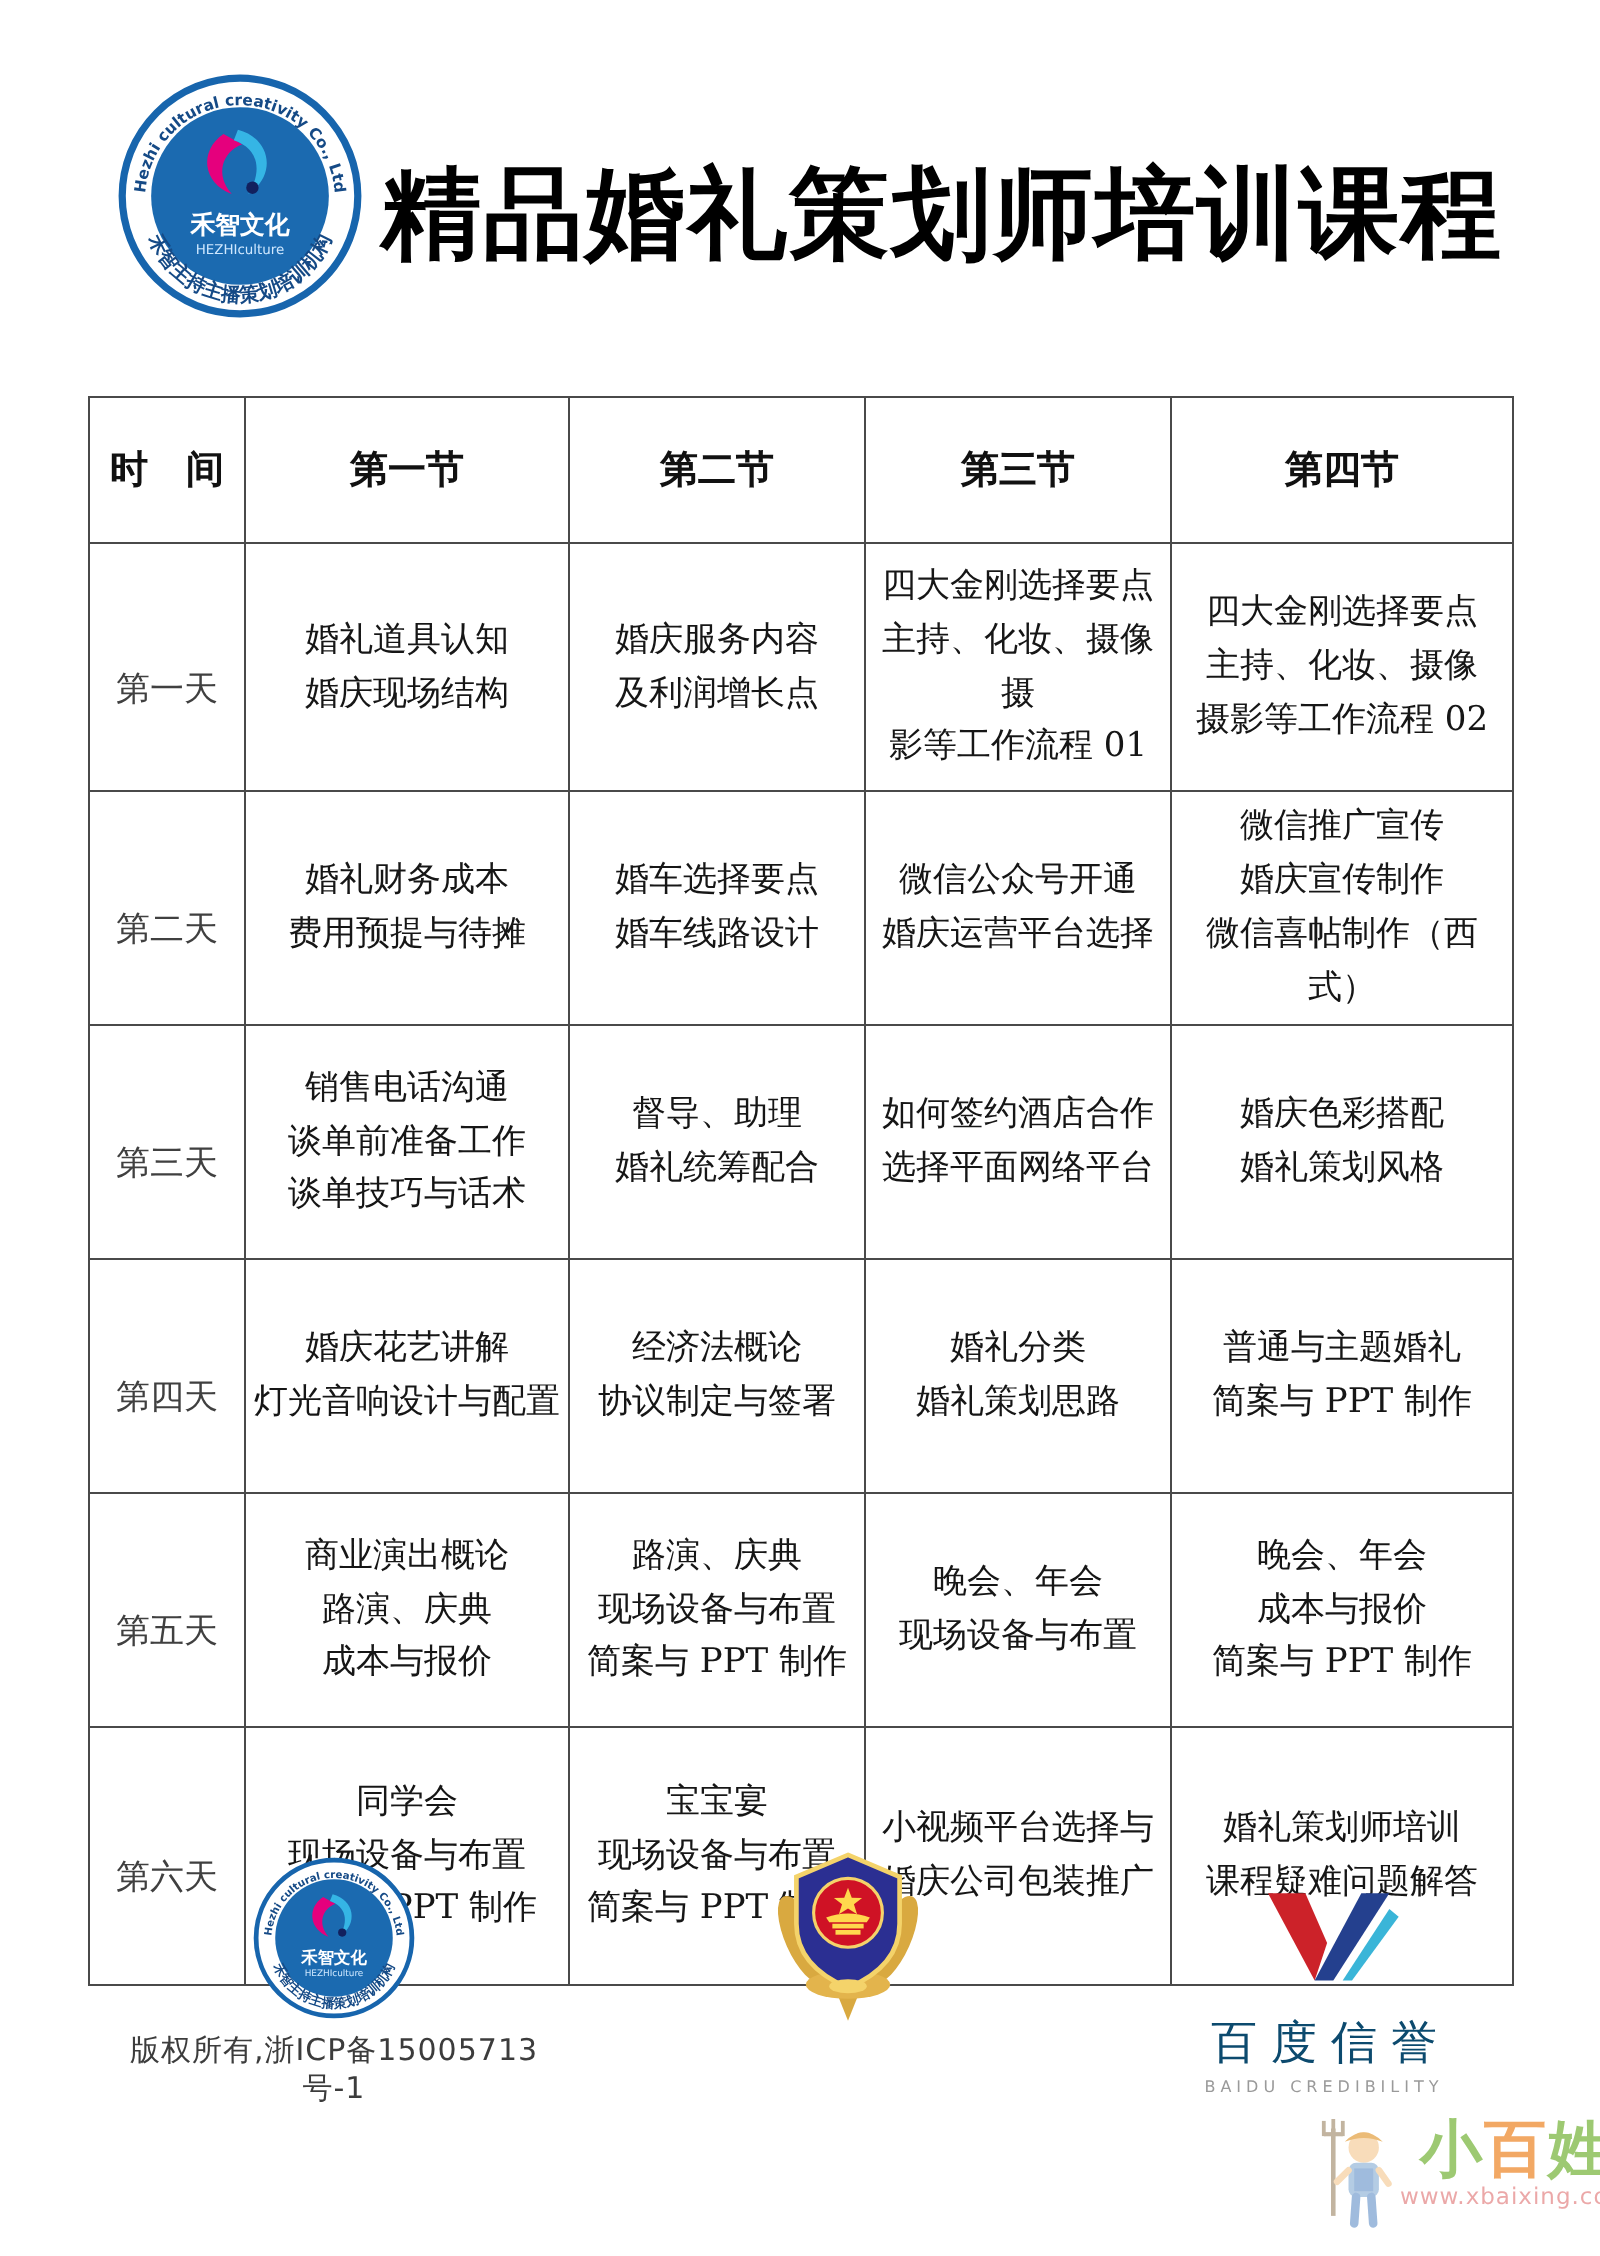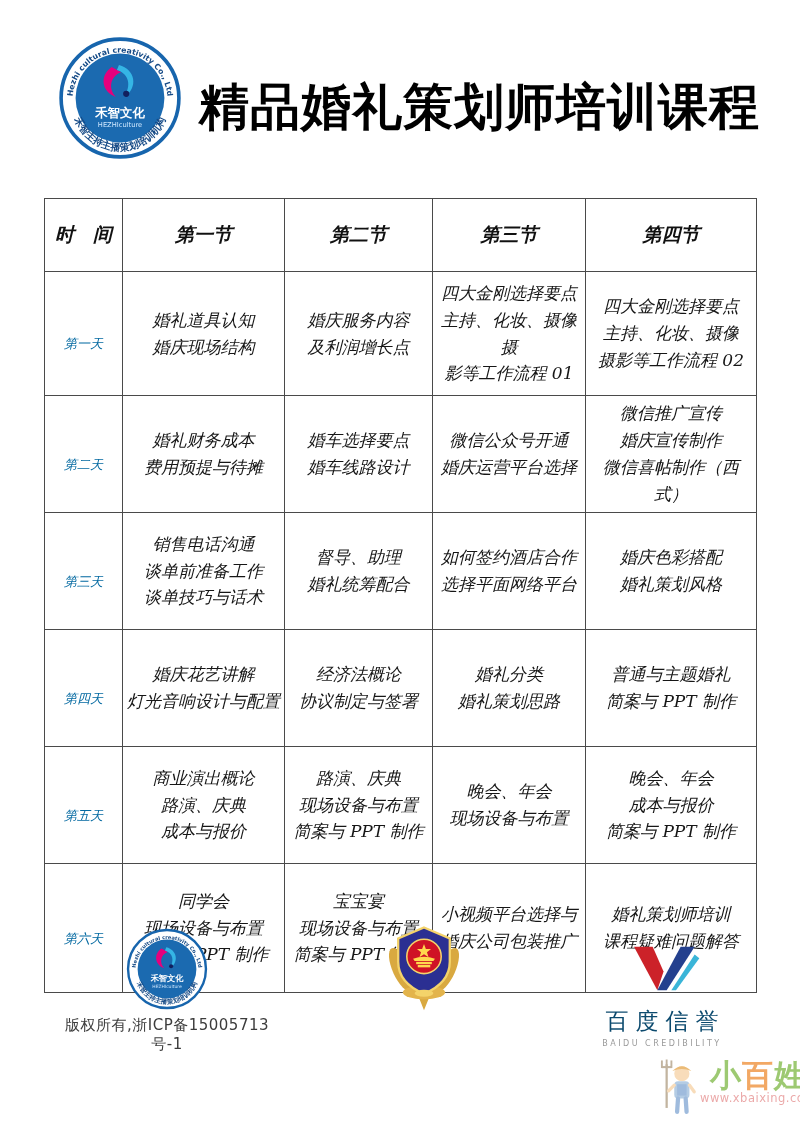--- a/index.html
+++ b/index.html
@@ -3,35 +3,34 @@
 <meta charset="utf-8">
 <style>
   html,body{margin:0;padding:0;}
   body{
     width:800px;height:1128px;position:relative;background:#ffffff;
     font-family:"DejaVu Serif", serif;color:#1a1a1a;overflow:hidden;
   }
   
   .logo-top{position:absolute;left:58px;top:36px;width:124px;height:124px;}
   .page-title{
-    position:absolute;left:182px;top:74px;width:578px;text-align:right;
+    position:absolute;left:182px;top:74px;width:578px;text-align:center;
     font-size:50px;font-weight:700;letter-spacing:1px;color:#000;
     font-family:"DejaVu Serif", serif;white-space:nowrap;
   }
   
   .tbl-wrap{position:absolute;left:44px;top:198px;}
   table.course{border-collapse:collapse;table-layout:fixed;width:712px;}
   table.course th,table.course td{
     border:1px solid #4a4a4a;text-align:center;vertical-align:middle;
     font-family:"DejaVu Serif", serif;
-    font-style:italic;
   }
   table.course th{height:70px;font-size:19px;font-weight:600;color:#111;}
   td.day{
-    vertical-align:top;padding-top:22px;font-size:13px;color:#0369a1;
+    vertical-align:top;padding-top:22px;font-size:17px;color:#404040;
   }
   td.cell{
     font-size:17px;line-height:1.58;color:#161616;white-space:pre-line;
     padding:4px 2px;
   }
   tr.r0 td{height:100px;}
   tr.r1 td{height:93px;}
   tr.r2 td{height:93px;}
   tr.r3 td{height:93px;}
   tr.r4 td{height:93px;}

